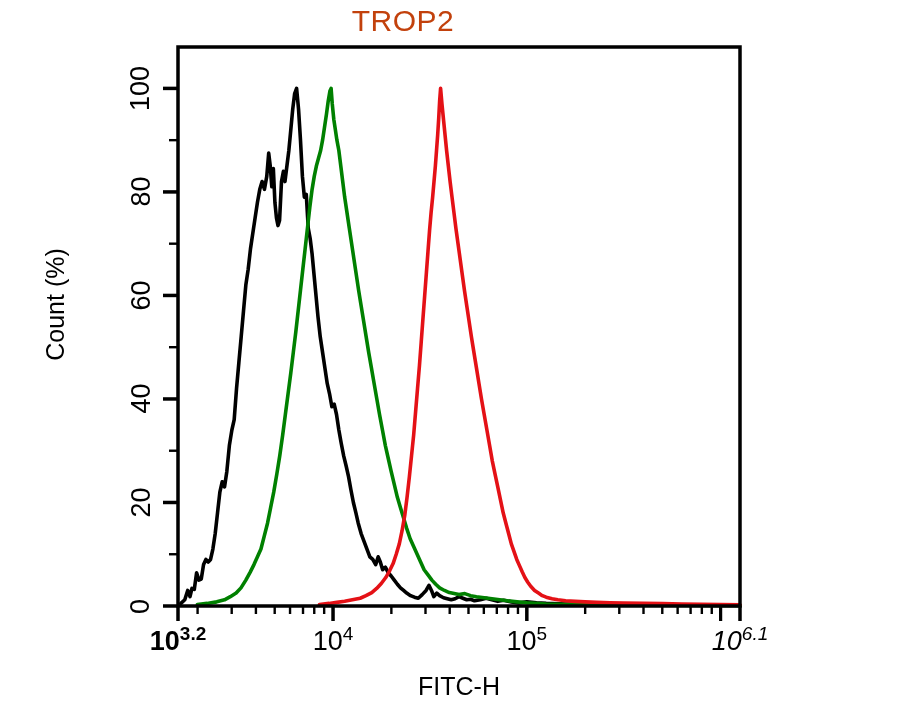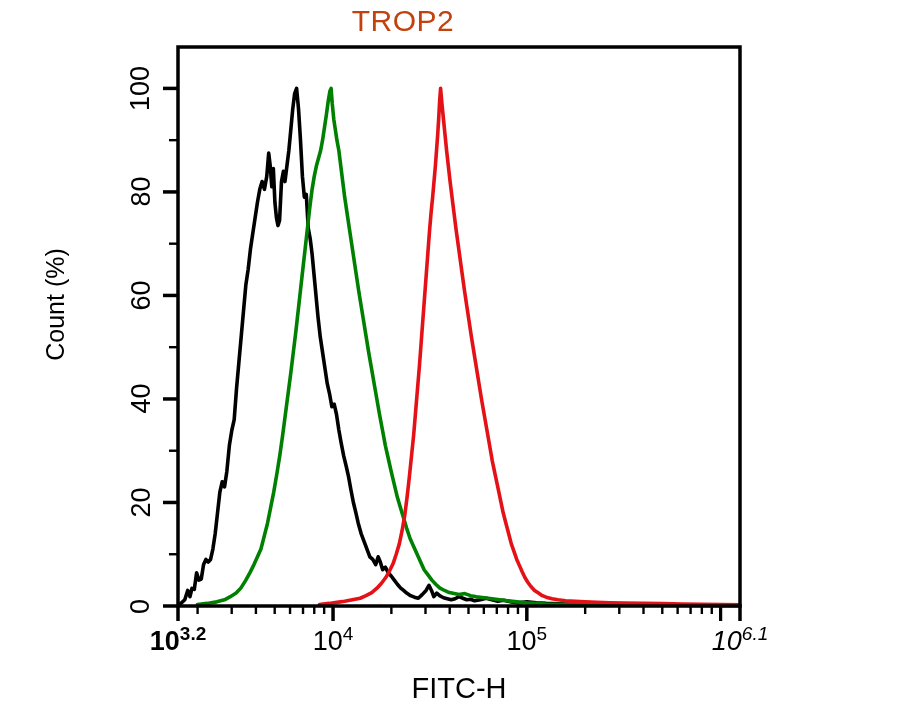--- a/index.html
+++ b/index.html
@@ -29,21 +29,21 @@
     font-size: 30px;
     color: #c2410c;
     letter-spacing: 0.5px;
   }
   .x-axis-label {
     position: absolute;
     left: 178px;
     top: 672px;
     width: 562px;
     text-align: center;
-    font-size: 29px;
+    font-size: 25px;
     color: #000000;
   }
   .y-axis-label {
     position: absolute;
     left: -65px;
     top: 290px;
     width: 240px;
     text-align: center;
     font-size: 25px;
     color: #000000;

